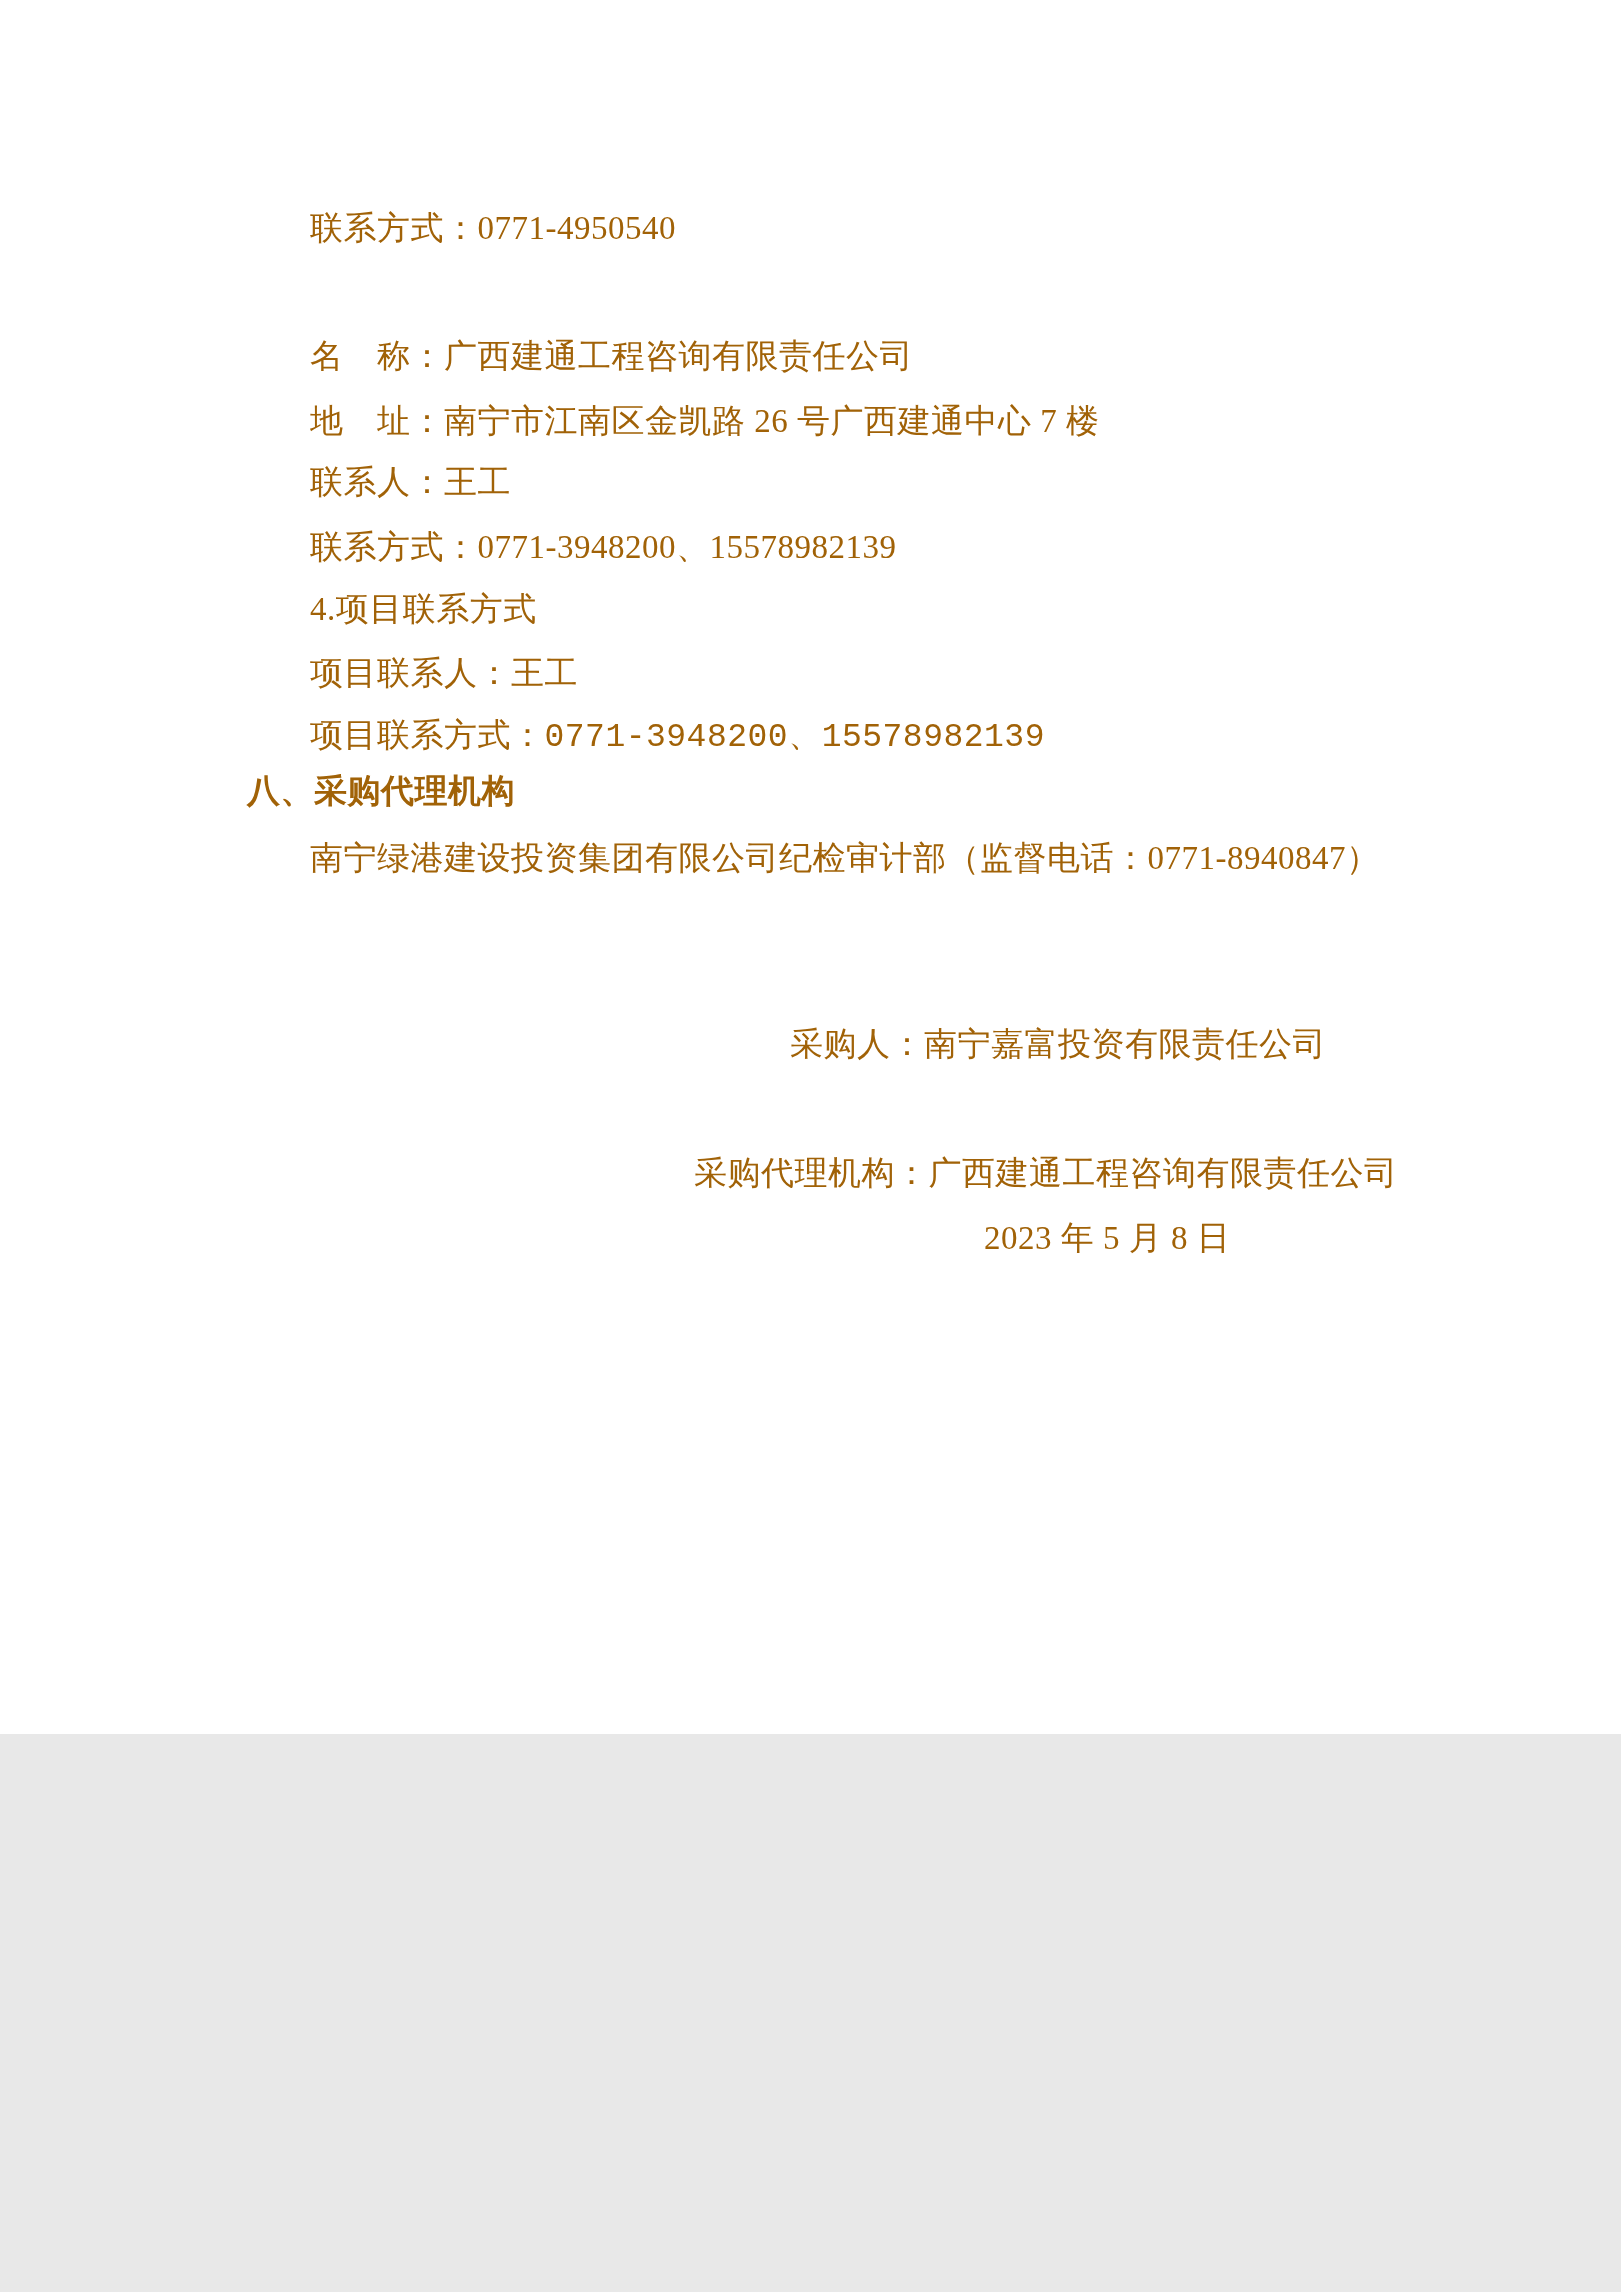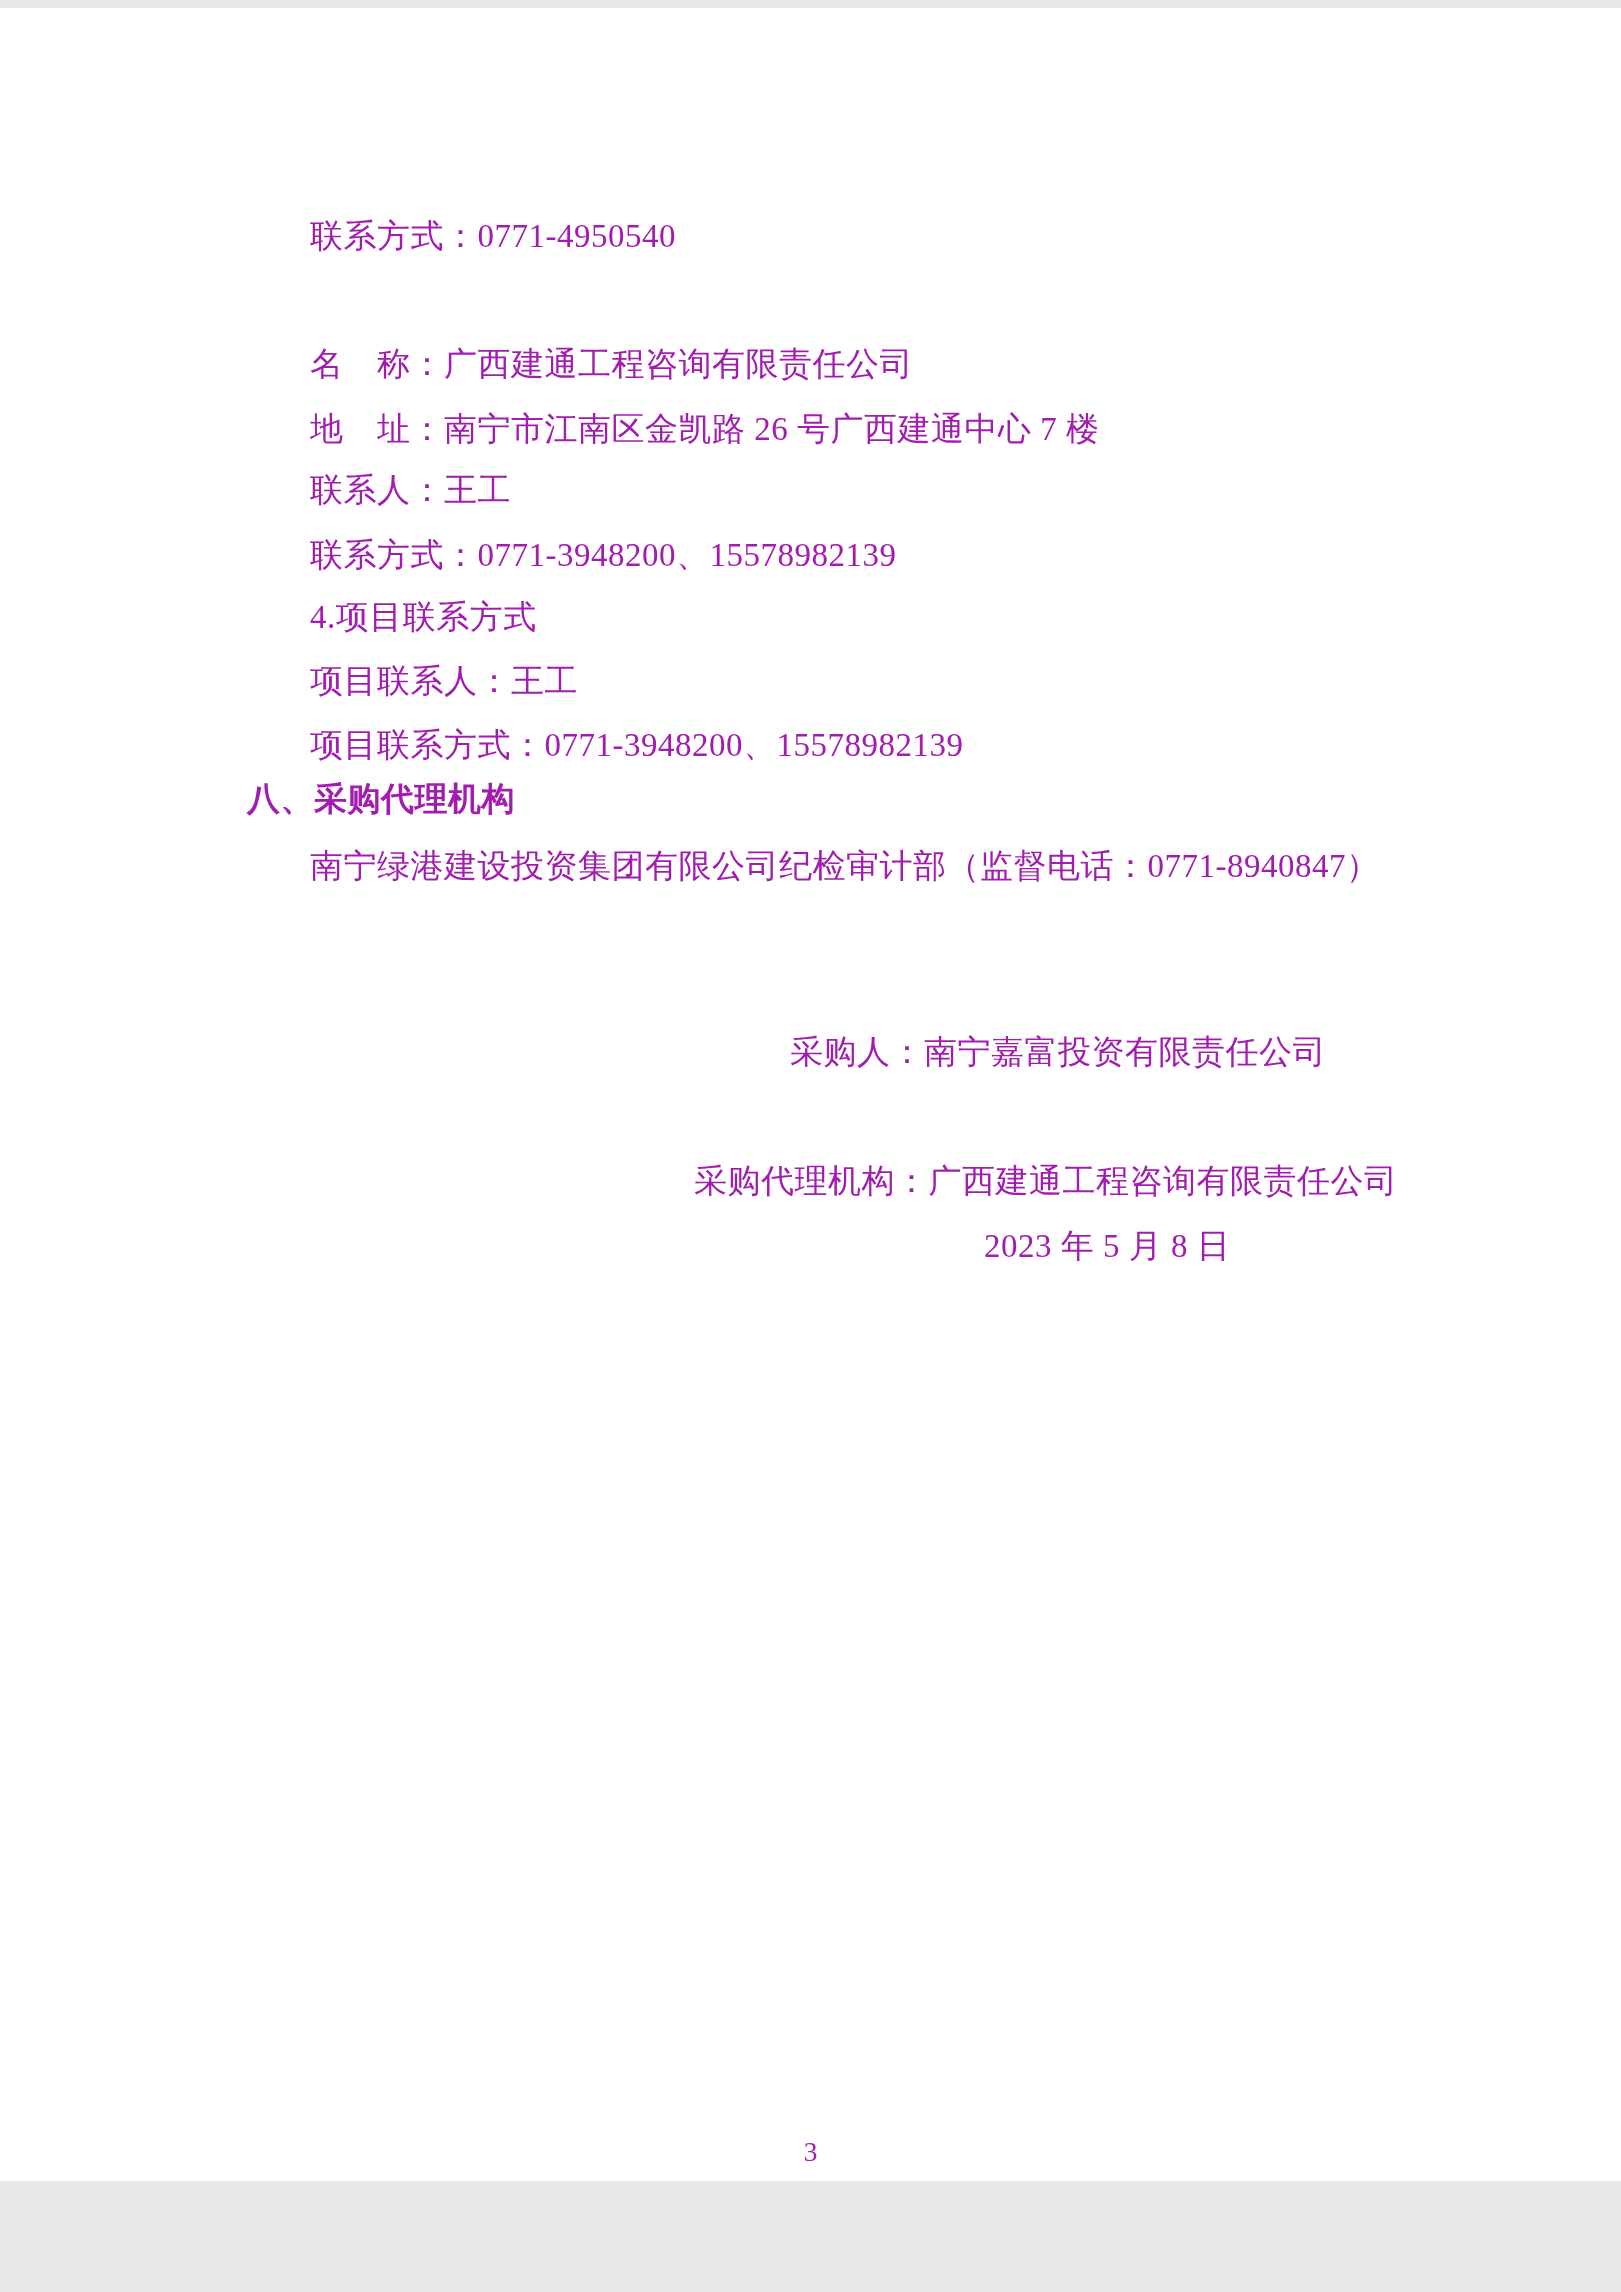--- a/index.html
+++ b/index.html
@@ -3,24 +3,24 @@
 <meta charset="utf-8">
 <style>
   html, body {
     margin: 0;
     padding: 0;
     background: #e8e8e8;
   }
   .page {
     position: relative;
     width: 1621px;
-    height: 2173px;
-    margin: 8px auto;
+    height: 1734px;
+    margin: 0 auto;
     background: #ffffff;
-    color: #a21caf;
+    color: #a16207;
     font-family: "Liberation Serif", "DejaVu Serif", serif;
     font-size: 33px;
     overflow: hidden;
   }
   .line {
     position: absolute;
     white-space: nowrap;
     line-height: 65px;
     height: 65px;
     letter-spacing: 0.5px;
@@ -32,21 +32,21 @@
     font-family: "Liberation Sans", "DejaVu Sans", sans-serif;
   }
   .t1  { top: 196px; }
   .t2  { top: 261px; }
   .t3  { top: 324px; }
   .t4  { top: 389px; }
   .t5  { top: 450px; }
   .t6  { top: 515px; }
   .t7  { top: 577px; }
   .t8  { top: 641px; }
-  .t9  { top: 705px; }
+  .t9  { top: 705px; font-family: Liberation Mono, monospace; }
   .t10 { top: 758px; }
   .t11 { top: 826px; }
   .sig-purchaser { top: 1012px; left: 790px; }
   .sig-agency    { top: 1141px; left: 694px; }
   .sig-date      { top: 1206px; left: 984px; }
   .page-number {
     position: absolute;
     top: 2125px;
     left: 0;
     width: 100%;

